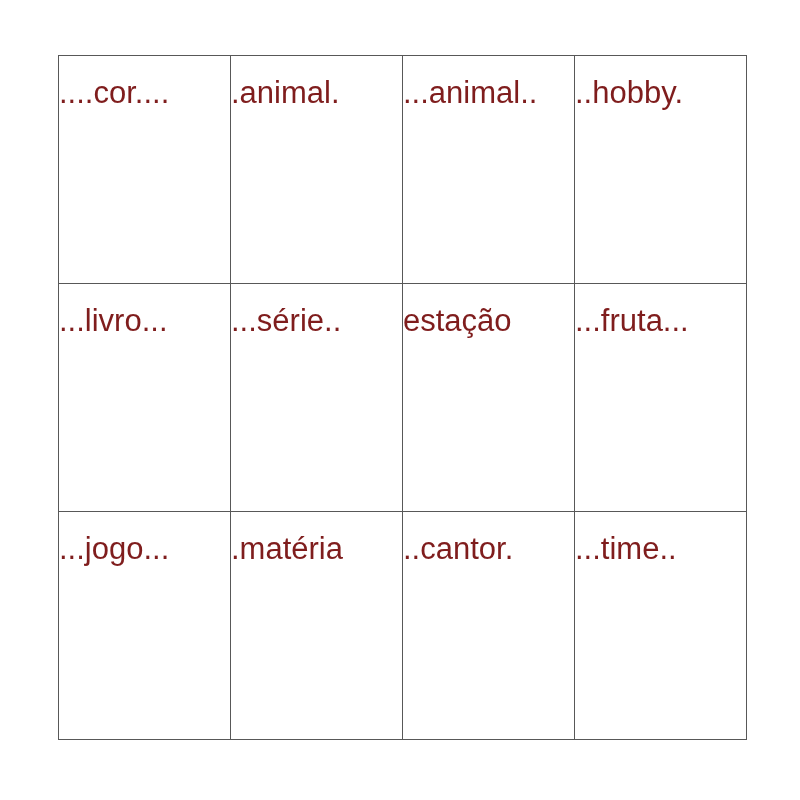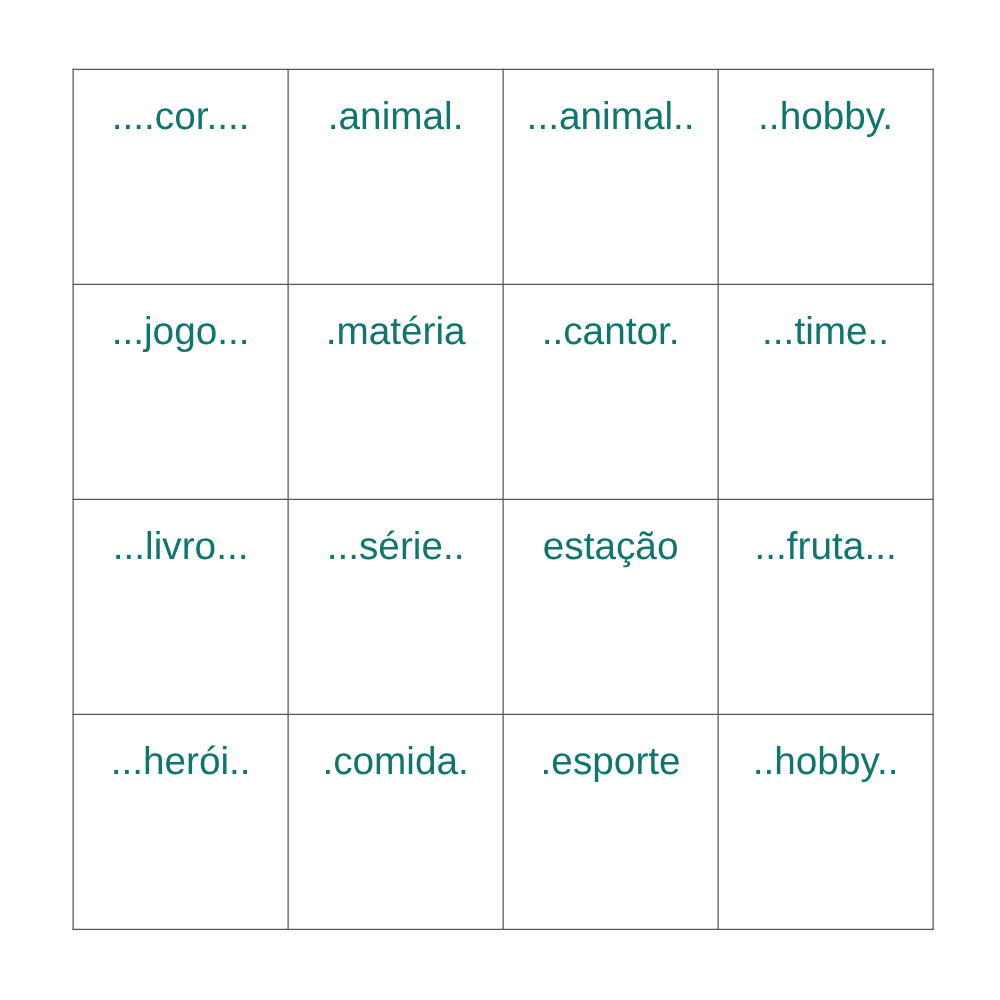--- a/index.html
+++ b/index.html
@@ -33,22 +33,22 @@
     width: 171px;
     height: 171px;
     padding: 0;
     vertical-align: top;
     background: #ffffff;
   }
   .cell-label {
     display: block;
     font-size: 31px;
     line-height: 1.2;
-    color: #0f766e;
-    text-align: center;
+    color: #7f1d1d;
+    text-align: left;
     padding-top: 18px;
     white-space: nowrap;
     overflow: hidden;
   }
 </style>
 </head>
 <body>
 
 <div class="page">
   <table class="bingo-card">
@@ -62,55 +62,41 @@
           </td>
         <td>
             <span class="cell-label">...animal..</span>
           </td>
         <td>
             <span class="cell-label">..hobby.</span>
           </td>
       </tr>
       <tr>
         <td>
-            <span class="cell-label">...jogo...</span>
-          </td>
-        <td>
-            <span class="cell-label">.matéria</span>
-          </td>
-        <td>
-            <span class="cell-label">..cantor.</span>
-          </td>
-        <td>
-            <span class="cell-label">...time..</span>
-          </td>
-      </tr>
-      <tr>
-        <td>
             <span class="cell-label">...livro...</span>
           </td>
         <td>
             <span class="cell-label">...série..</span>
           </td>
         <td>
             <span class="cell-label">estação</span>
           </td>
         <td>
             <span class="cell-label">...fruta...</span>
           </td>
       </tr>
       <tr>
         <td>
-            <span class="cell-label">...herói..</span>
+            <span class="cell-label">...jogo...</span>
           </td>
         <td>
-            <span class="cell-label">.comida.</span>
+            <span class="cell-label">.matéria</span>
           </td>
         <td>
-            <span class="cell-label">.esporte</span>
+            <span class="cell-label">..cantor.</span>
           </td>
         <td>
-            <span class="cell-label">..hobby..</span>
+            <span class="cell-label">...time..</span>
           </td>
       </tr>
     </tbody>
   </table>
 </div>
 
 </body></html>

